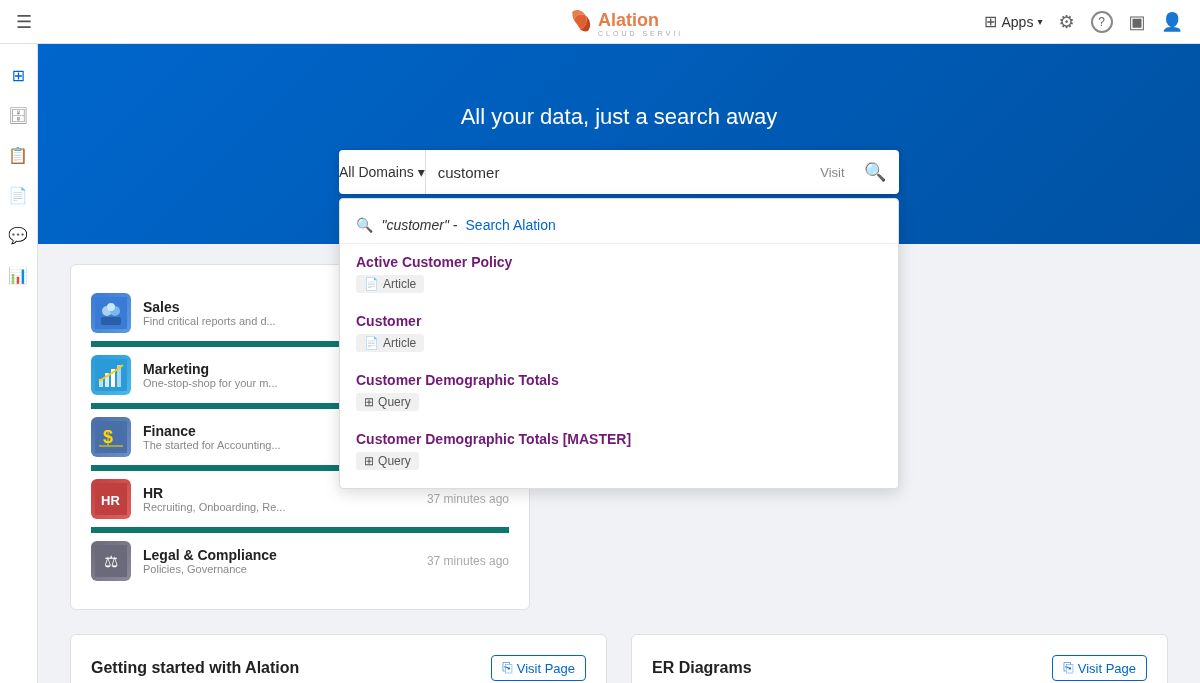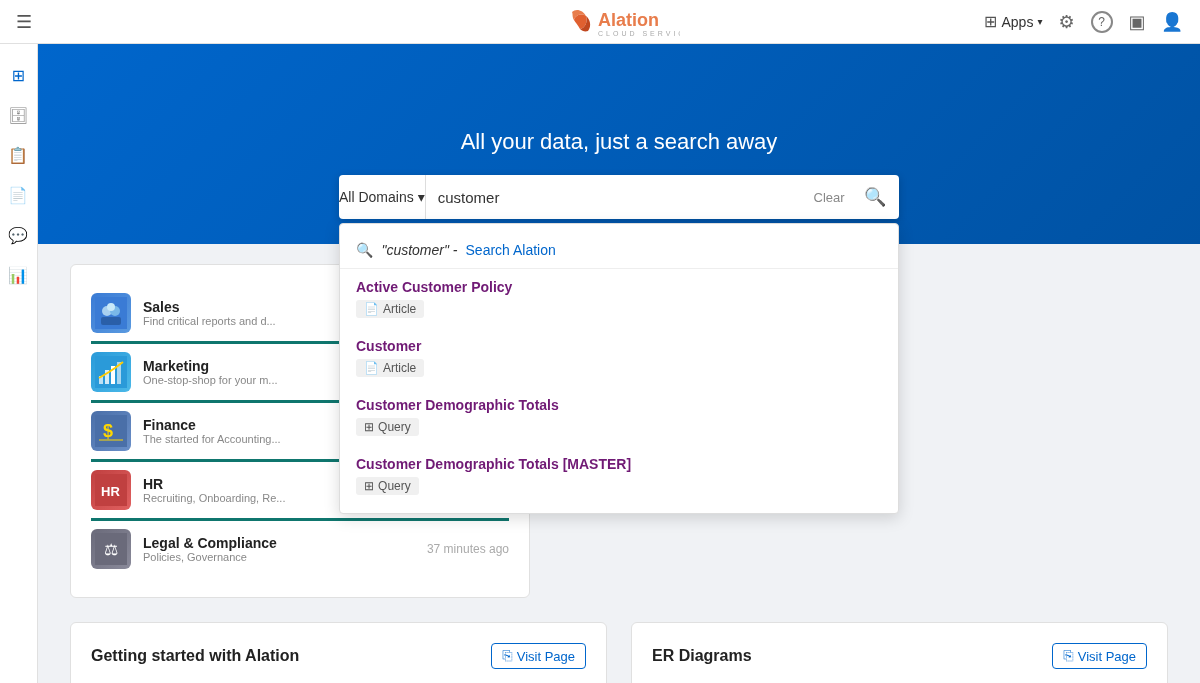--- a/index.html
+++ b/index.html
@@ -47,21 +47,21 @@
     .sidebar-icon { font-size: 16px; color: #888; cursor: pointer; }
     .sidebar-icon.active { color: #0066cc; }
 
     
     .hero {
       background: linear-gradient(135deg, #0066cc 0%, #0052a3 100%);
       height: 200px;
       display: flex;
       flex-direction: column;
       align-items: center;
-      justify-content: center;
+      justify-content: flex-start;
       padding-top: 10px;
     }
     .hero-title {
       color: #fff;
       font-size: 22px;
       font-weight: 400;
       margin-top: 50px;
       margin-bottom: 20px;
     }
 
@@ -199,21 +199,21 @@
       background: none;
       border: 1px solid #0066cc;
       border-radius: 4px;
       padding: 4px 10px;
     }
     .quick-link-item {
       display: flex;
       align-items: center;
       gap: 12px;
       padding: 8px 0;
-      border-bottom: 3px solid #0f766e;
+      border-bottom: 6px solid #0f766e;
       cursor: pointer;
     }
     .quick-link-item:last-child { border-bottom: none; }
     .link-icon {
       width: 40px;
       height: 40px;
       border-radius: 6px;
       background: linear-gradient(135deg, #e8f0fe, #c5d8f8);
       display: flex;
       align-items: center;
@@ -300,21 +300,21 @@
   <div class="hero">
     <h1 class="hero-title">All your data, just a search away</h1>
 
     <div class="search-container">
       <div class="search-bar">
         <button class="domain-select">
           <span>All Domains</span>
           <span>▾</span>
         </button>
         <input class="search-input" type="text" value="customer" placeholder="Search..." style="">
-        <button class="clear-btn">Clear</button>
+        <button class="clear-btn">Visit</button>
         <button class="search-btn">🔍</button>
       </div>
 
       <div class="search-dropdown">
         <div class="dropdown-search-link">
           <span>🔍</span>
           <span style="color:#333; font-style:italic;">"customer" -</span>
           <span style="color:#0066cc; font-weight:500;">Search Alation</span>
         </div>
 

